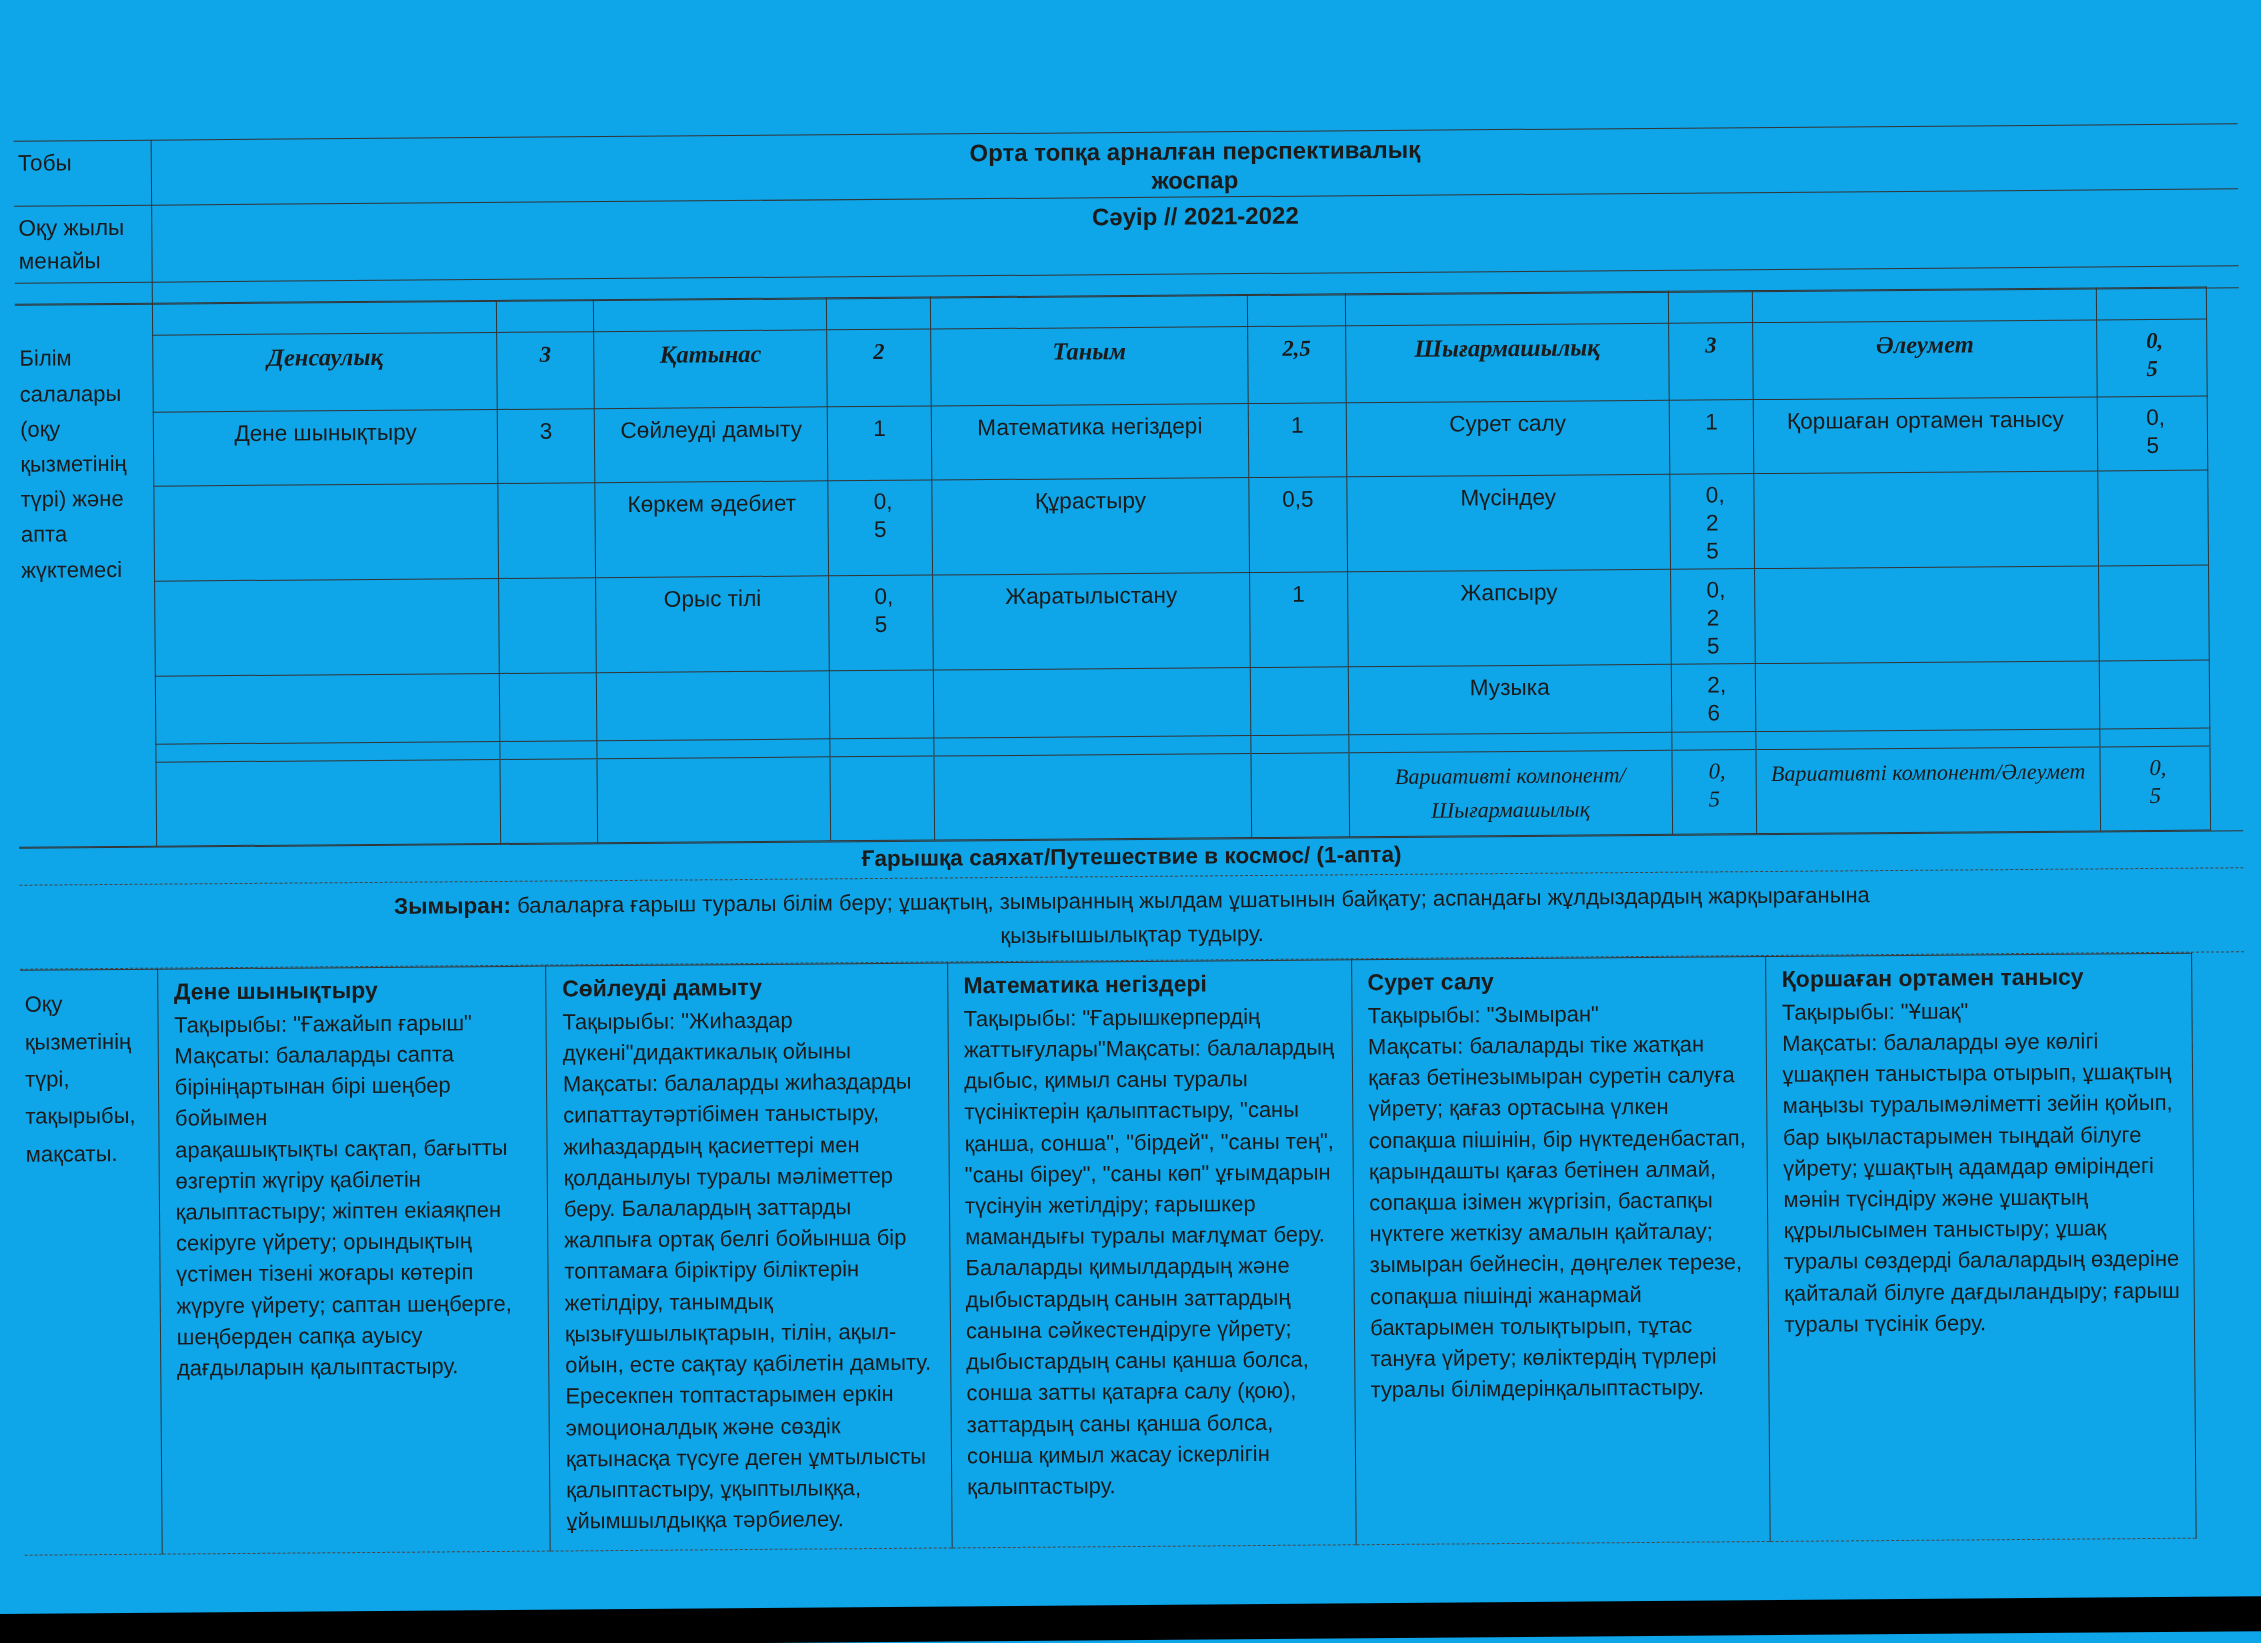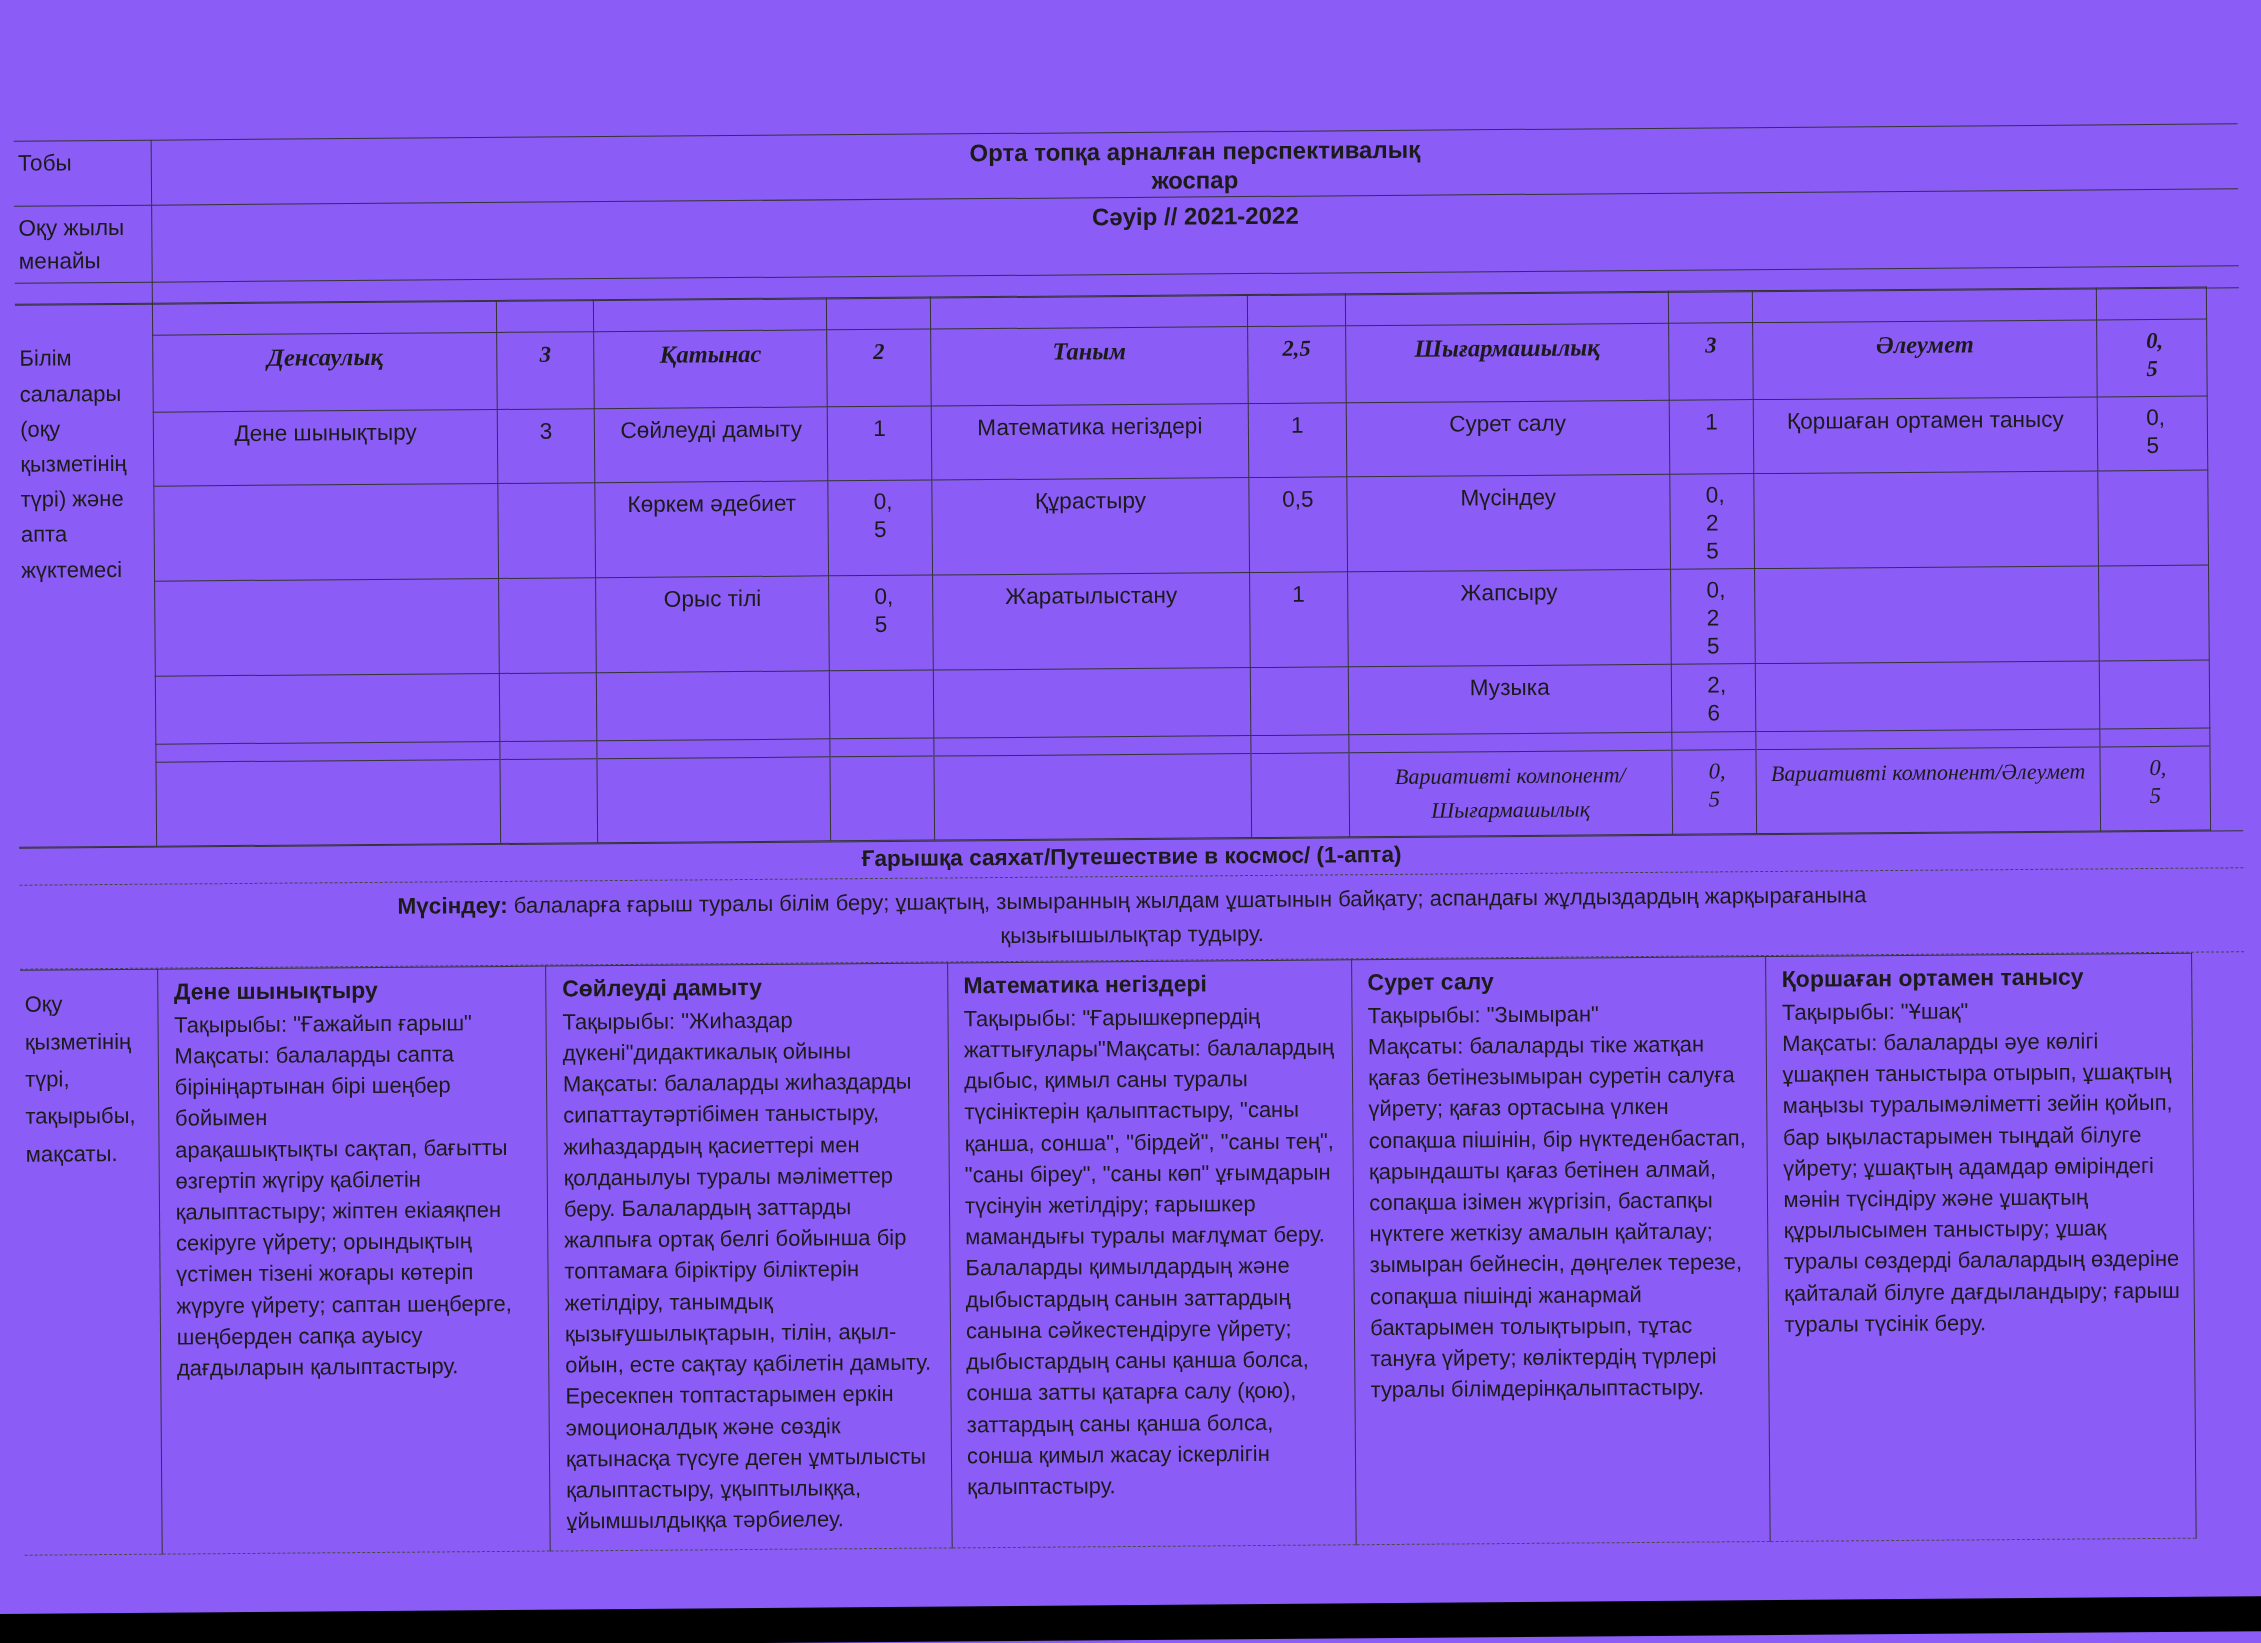--- a/index.html
+++ b/index.html
@@ -1,18 +1,18 @@
 <!DOCTYPE html>
 <html lang="kk" style="font-size:10.3px"><head>
 <meta charset="utf-8">
 <style>
   html,body{margin:0;padding:0;background:#e8e8e6;}
   .page{
     position:relative;width:2261px;height:1644px;overflow:hidden;
-    background:#8b5cf6;color:#1b1b1b;
+    background:#0ea5e9;color:#1b1b1b;
     font-family:"Liberation Sans",sans-serif;
   }
   .sheet{position:absolute;inset:0;transform:rotate(-0.45deg);}
   .content{padding:132px 18px 0 19.3px;}
 
   table{border-collapse:collapse;table-layout:fixed;}
   td{overflow:hidden;}
 
   
   .toptable{width:2224px;}
@@ -226,21 +226,21 @@
           <td class="subj">Вариативті компонент/Әлеумет</td>
           <td><span class="vs it">0,5</span></td>
         </tr>
       </tbody>
         </table>
 
       <div class="themerow">Ғарышқа саяхат/Путешествие в космос/ (1-апта)</div>
 
       <div class="goalrow">
         <div class="goalinner">
-          <b>Мүсіндеу:</b>
+          <b>Зымыран:</b>
           <span>балаларға ғарыш туралы білім беру; ұшақтың, зымыранның жылдам ұшатынын байқату; аспандағы жұлдыздардың жарқырағанына қызығышылықтар тудыру.</span>
         </div>
       </div>
 
       <table class="lessontable">
         <colgroup>
           <col style="width:137px">
             <col style="width:387px">
             <col style="width:400px">
           <col style="width:403px">

